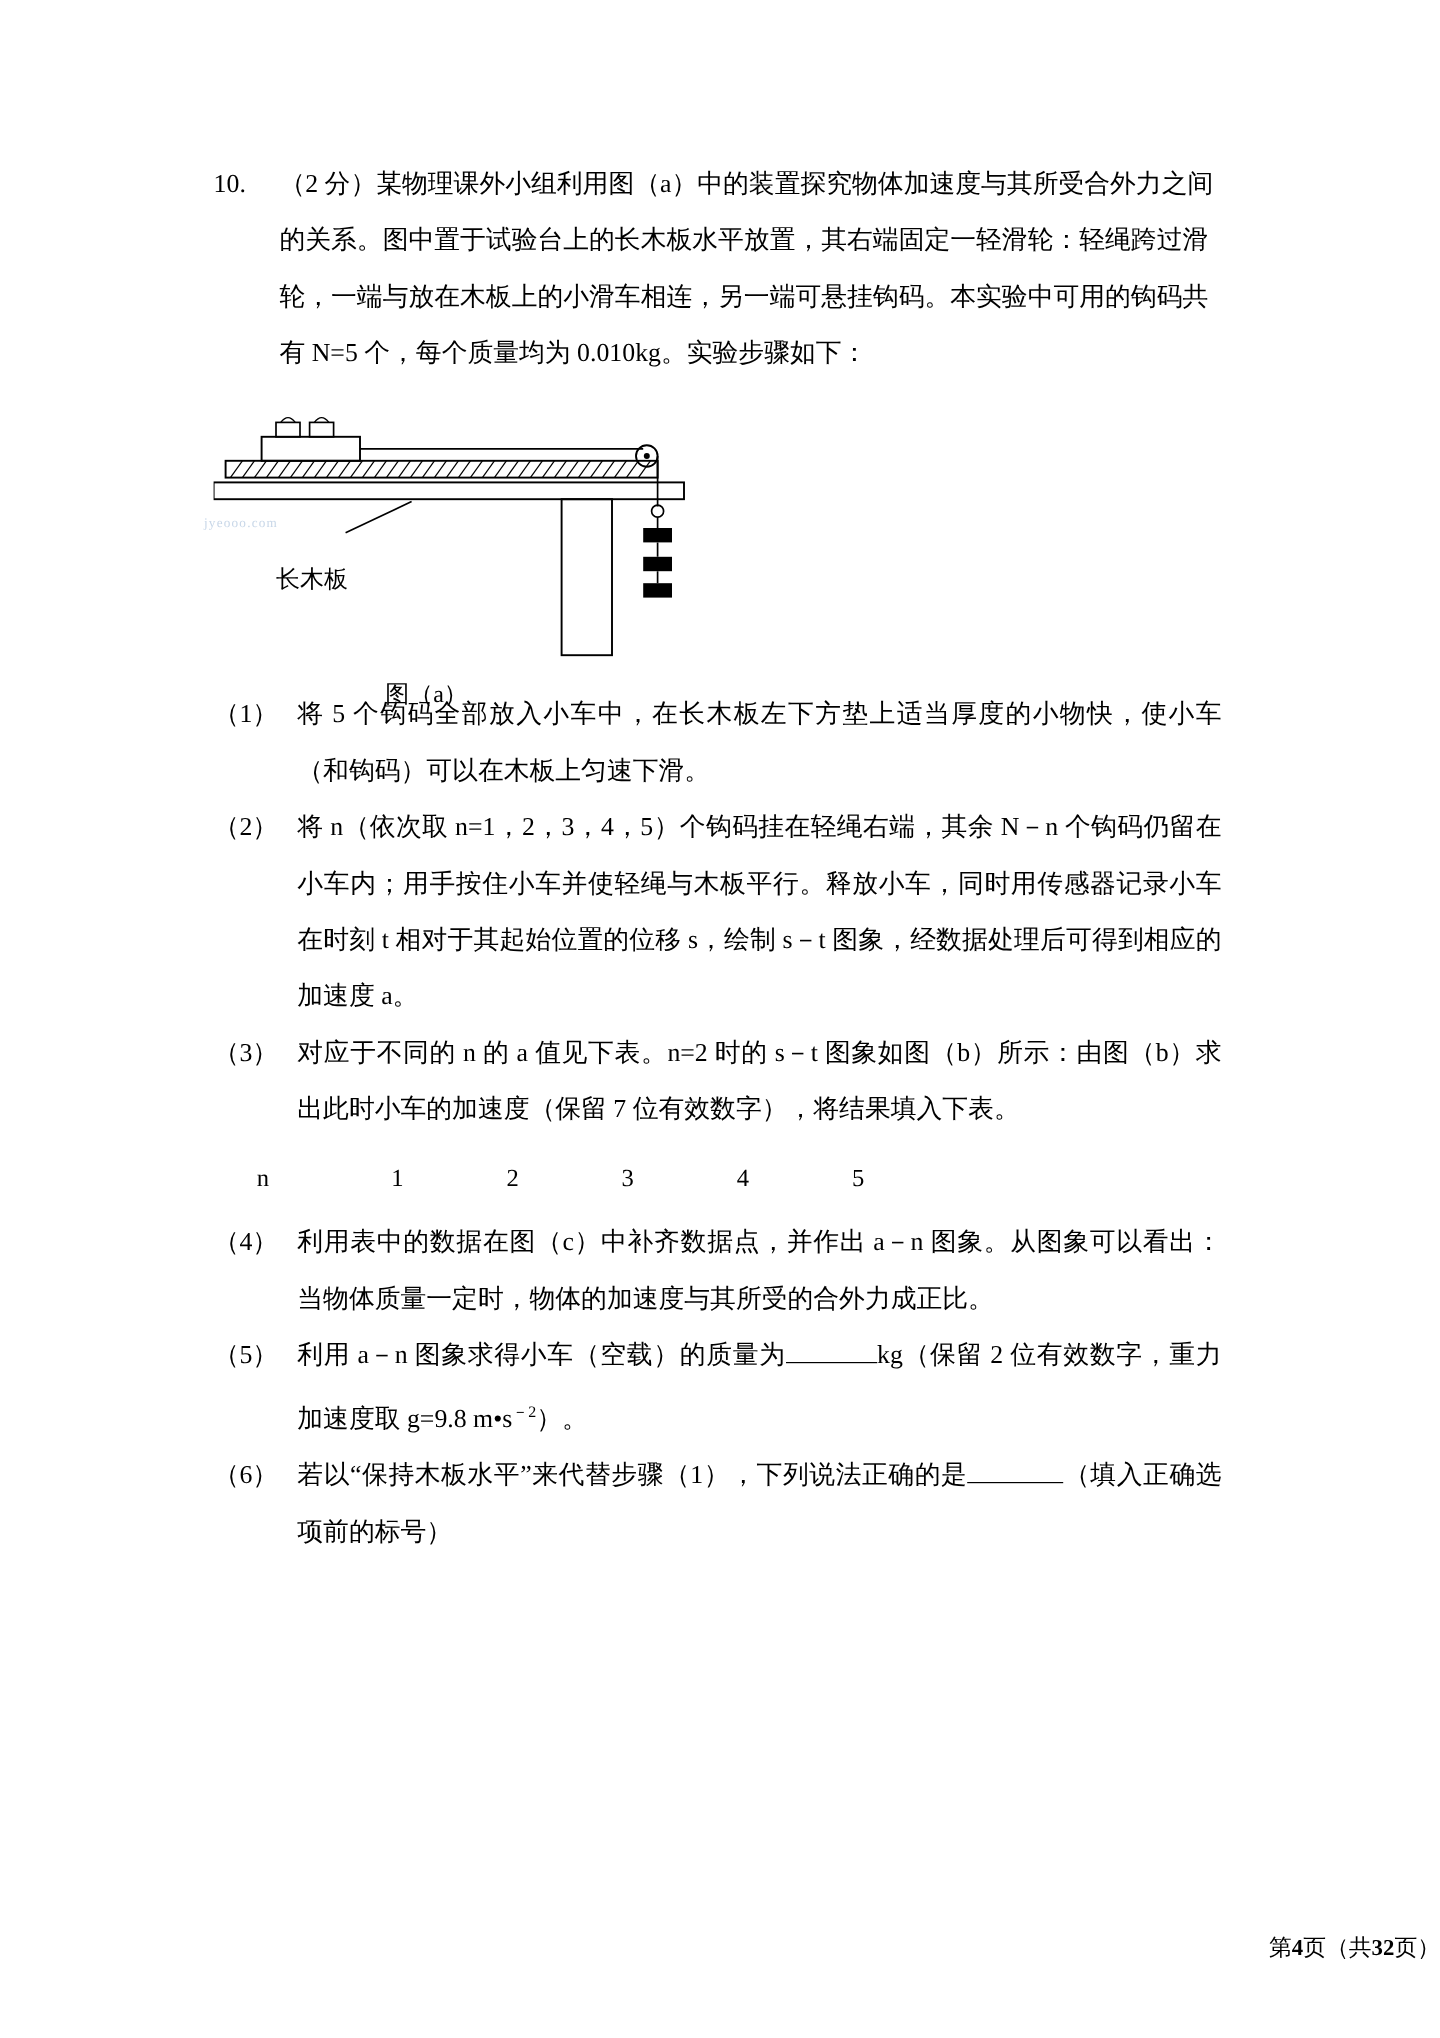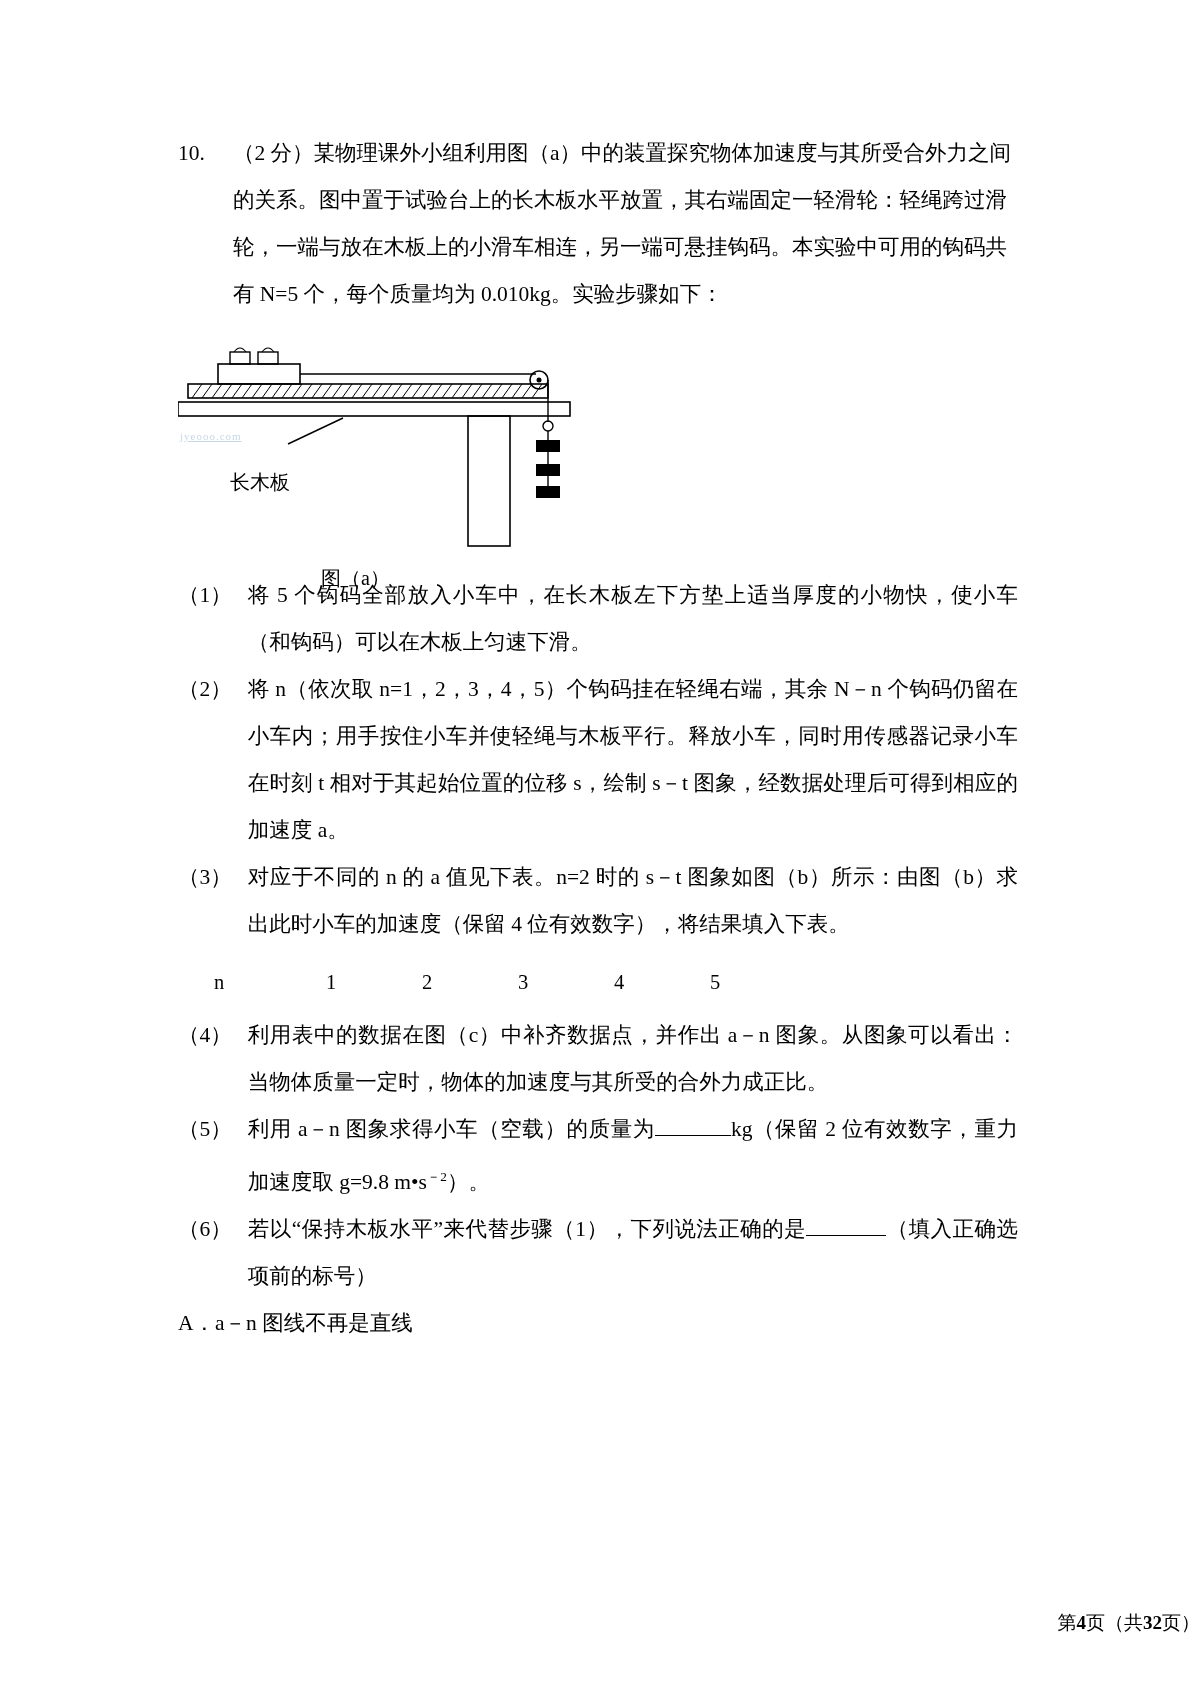--- a/index.html
+++ b/index.html
@@ -97,26 +97,25 @@
     position: absolute;
     left: 0;
     right: 0;
     bottom: 62px;
     text-align: right;
     font-size: 19px;
   }
   .footer b { font-weight: bold; }
   .watermark {
     position: absolute;
-    left: 180px;
+    left: 170px;
     top: 430px;
     font-size: 11px;
     color: #c8d7e8;
     letter-spacing: 1px;
-    text-decoration: underline;
   }
   svg { display: block; }
 </style>
 </head>
 <body>
 
 <div class="page">
 
   <div class="watermark">jyeooo.com</div>
 
@@ -208,21 +207,21 @@
       <span class="txt">将 5 个钩码全部放入小车中，在长木板左下方垫上适当厚度的小物快，使小车（和钩码）可以在木板上匀速下滑。</span>
     </div>
 
     <div class="indent-hang">
       <span class="lbl">（2）</span>
       <span class="txt">将 n（依次取 n=1，2，3，4，5）个钩码挂在轻绳右端，其余 N－n 个钩码仍留在小车内；用手按住小车并使轻绳与木板平行。释放小车，同时用传感器记录小车在时刻 t 相对于其起始位置的位移 s，绘制 s－t 图象，经数据处理后可得到相应的加速度 a。</span>
     </div>
 
     <div class="indent-hang">
       <span class="lbl">（3）</span>
-      <span class="txt">对应于不同的 n 的 a 值见下表。n=2 时的 s－t 图象如图（b）所示：由图（b）求出此时小车的加速度（保留 4 位有效数字），将结果填入下表。</span>
+      <span class="txt">对应于不同的 n 的 a 值见下表。n=2 时的 s－t 图象如图（b）所示：由图（b）求出此时小车的加速度（保留 7 位有效数字），将结果填入下表。</span>
     </div>
 
     <div class="table-area">
       <div class="trow">
         <span class="tcell-head">n</span>
         <span class="tcell">1</span>
         <span class="tcell">2</span>
         <span class="tcell">3</span>
         <span class="tcell">4</span>
         <span class="tcell">5</span>
@@ -237,21 +236,20 @@
     <div class="indent-hang">
       <span class="lbl">（5）</span>
       <span class="txt"><span>利用 a－n 图象求得小车（空载）的质量为</span><span class="blank-line" style="width:76px"></span><span>kg（保留 2 位有效数字，重力加速度取 g=9.8 m•s</span><span class="sup">－2</span><span>）。</span></span>
     </div>
 
     <div class="indent-hang">
       <span class="lbl">（6）</span>
       <span class="txt"><span>若以“保持木板水平”来代替步骤（1），下列说法正确的是</span><span class="blank-line" style="width:80px"></span><span>（填入正确选项前的标号）</span></span>
     </div>
 
-    <div class="opt">A．a－n 图线不再是直线</div>
 
   </div>
 
   <div class="footer">
     <span>第</span><b>4</b><span>页（共</span><b>32</b><span>页）</span>
   </div>
 
 </div>
 
 </body></html>

